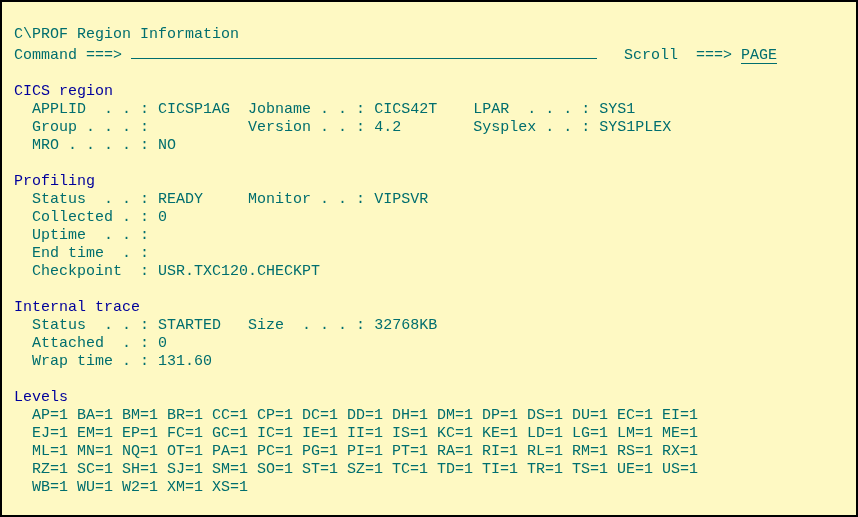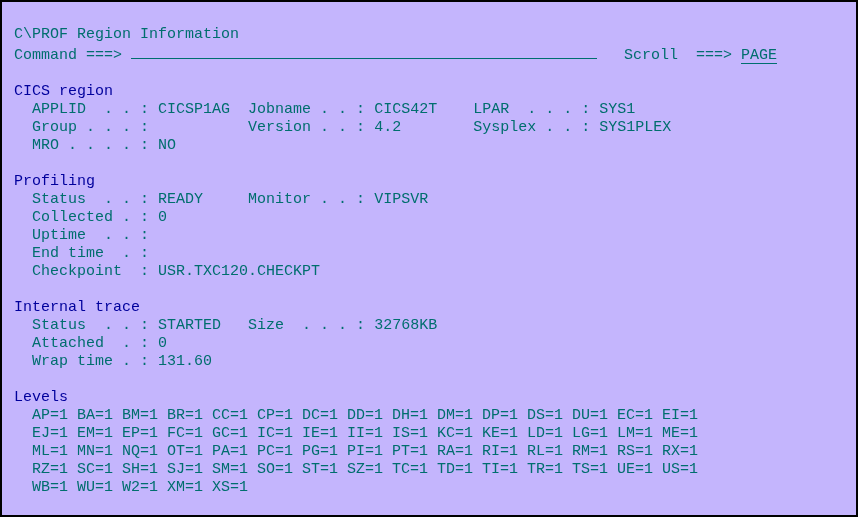--- a/index.html
+++ b/index.html
@@ -4,21 +4,21 @@
 <style>
   html, body {
     margin: 0;
     padding: 0;
     background: #ffffff;
   }
   #screen {
     box-sizing: border-box;
     width: 858px;
     height: 517px;
-    background: #c4b5fd;
+    background: #fef9c3;
     border: 2px solid #000000;
     font-family: "Courier New", Courier, monospace;
     font-size: 15px;
     line-height: 18px;
     color: #006e6e; 
     padding: 6px 12px 8px 12px;
     white-space: pre;
     overflow: hidden;
   }
   .heading {

